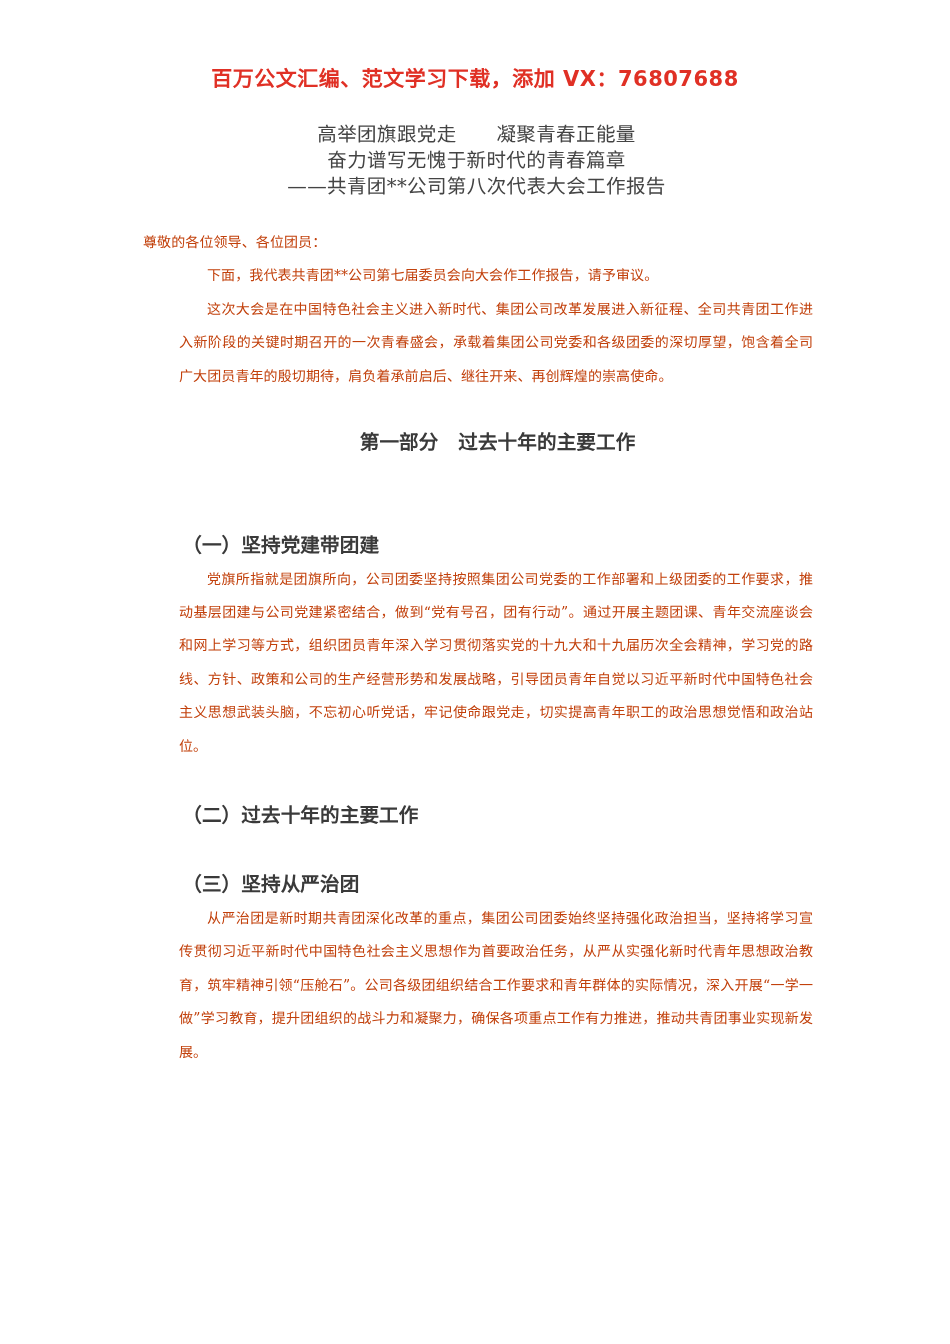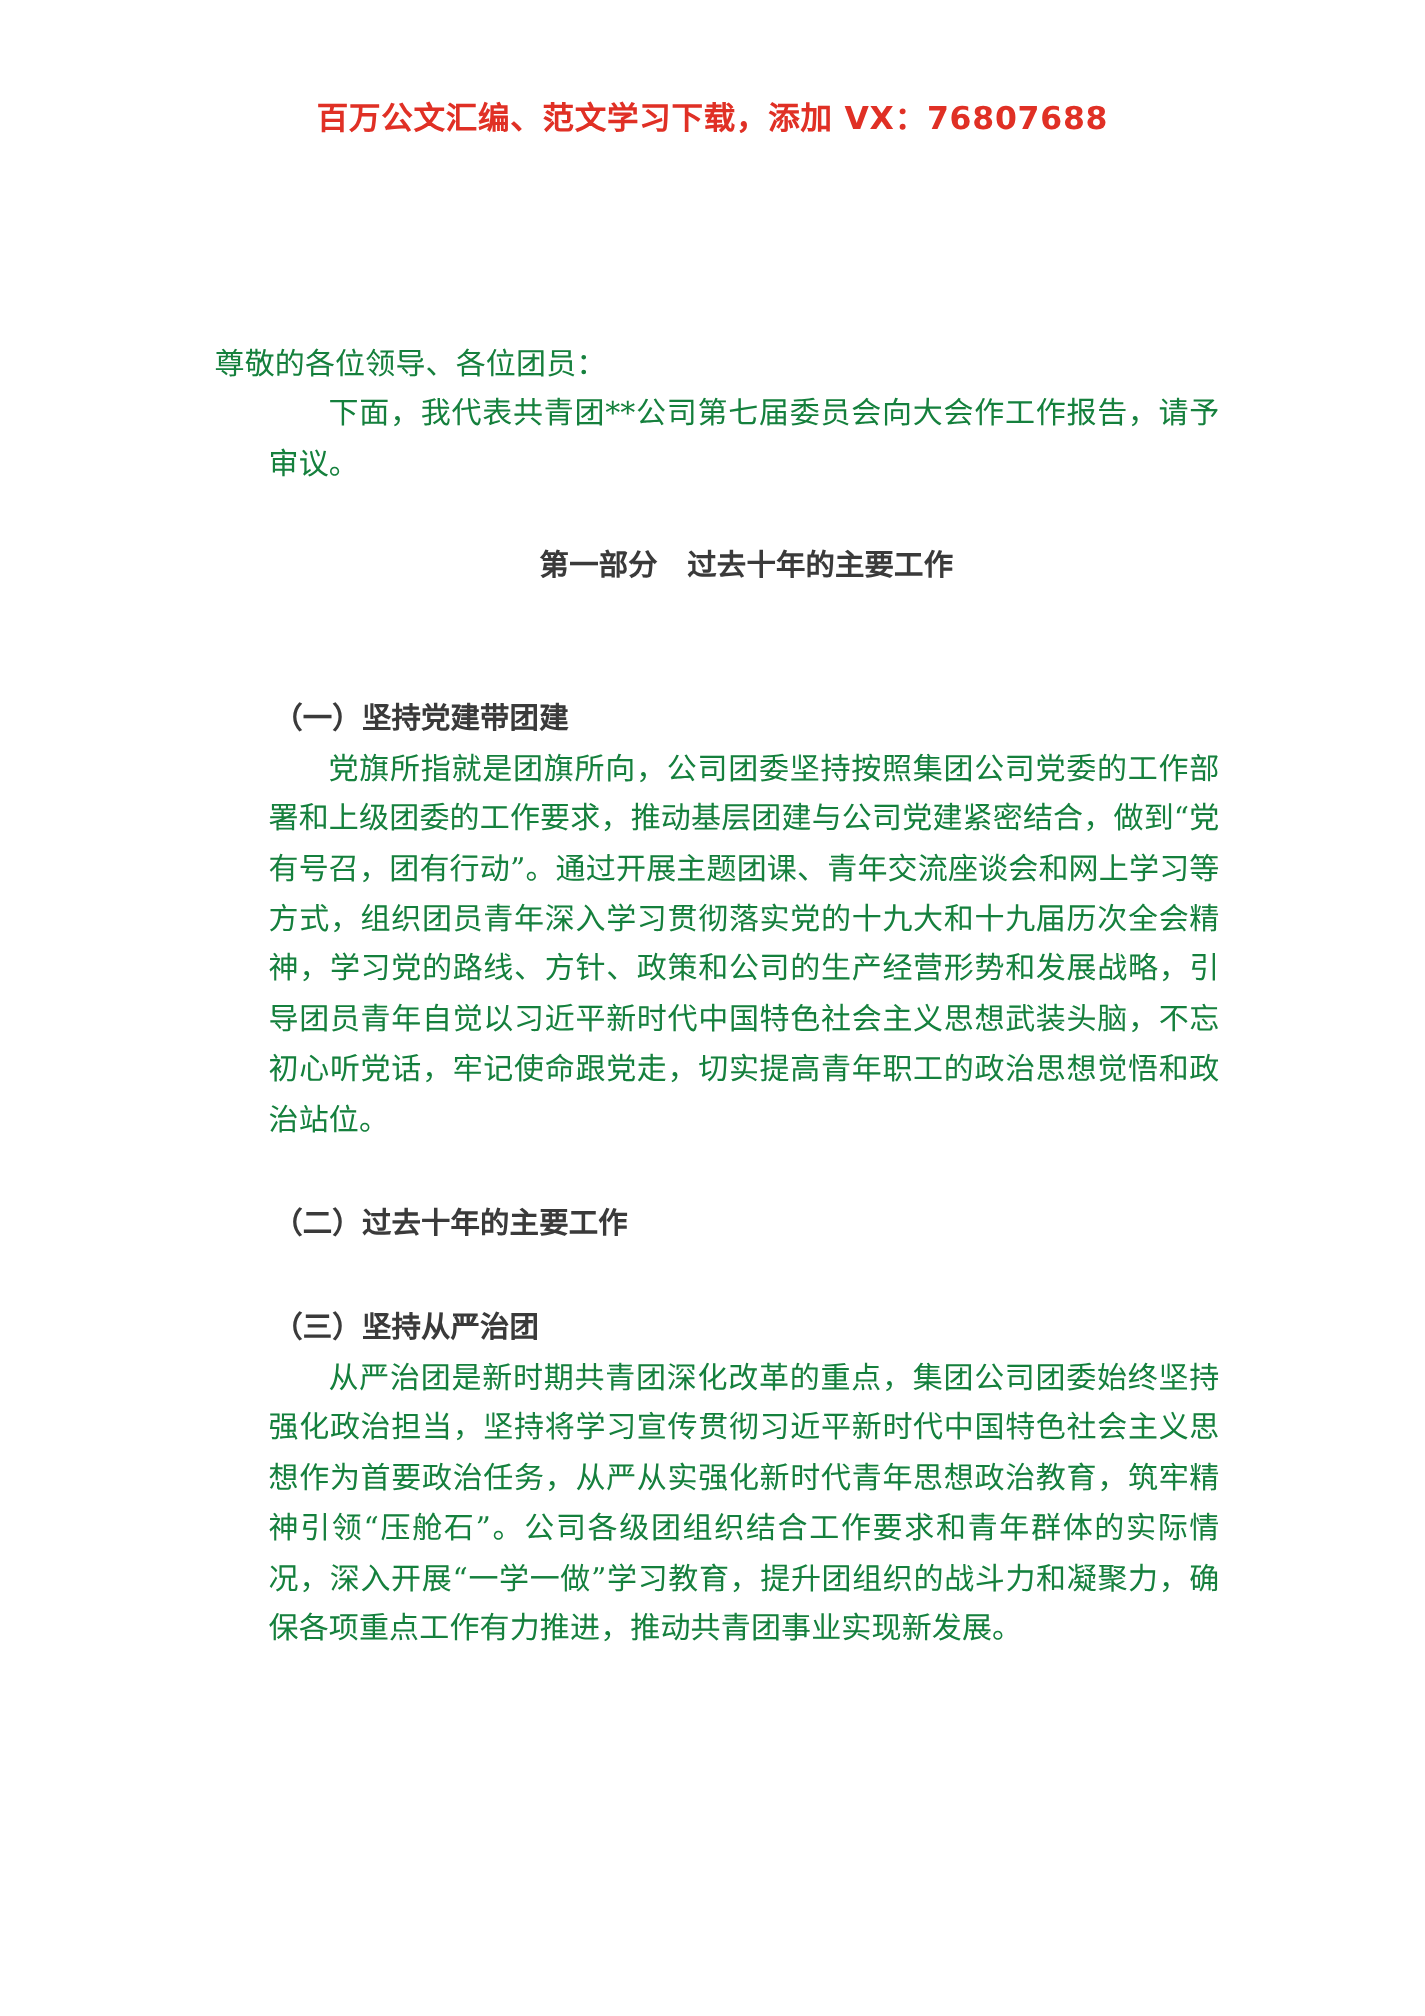--- a/index.html
+++ b/index.html
@@ -57,26 +57,26 @@
 
   
   .content {
     position: absolute;
     top: 226px;
     left: 143px;
     width: 670px;
   }
   p.para {
     margin: 0;
-    font-size: 20px;
+    font-size: 14px;
     line-height: 33.4px;
     text-align: justify;
     text-justify: inter-ideograph;
     letter-spacing: 0.1px;
-    color: #15803d;
+    color: #c2410c;
   }
   p.indent {
     text-indent: 2em;
     margin-left: 36px;
   }
   p.salutation {
     text-indent: 0;
   }
   p.heading {
     margin: 0;
@@ -100,27 +100,33 @@
   .gap-lg { height: 33.4px; }
   .gap-md { height: 33.4px; }
 </style>
 </head>
 <body>
 
 <div class="page">
 
   <div class="promo-banner">百万公文汇编、范文学习下载，添加 VX：76807688</div>
 
+  <div class="title-block">
+    <div class="title-line">高举团旗跟党走　　凝聚青春正能量</div>
+    <div class="title-line">奋力谱写无愧于新时代的青春篇章</div>
+    <div class="title-line">——共青团**公司第八次代表大会工作报告</div>
+  </div>
 
   <div class="content">
 
     <p class="para salutation">尊敬的各位领导、各位团员：</p>
 
     <p class="para indent">下面，我代表共青团**公司第七届委员会向大会作工作报告，请予审议。</p>
 
+    <p class="para indent">这次大会是在中国特色社会主义进入新时代、集团公司改革发展进入新征程、全司共青团工作进入新阶段的关键时期召开的一次青春盛会，承载着集团公司党委和各级团委的深切厚望，饱含着全司广大团员青年的殷切期待，肩负着承前启后、继往开来、再创辉煌的崇高使命。</p>
 
 
     <div class="gap-lg"></div>
 
     <p class="heading part-heading">第一部分　过去十年的主要工作</p>
 
     <div class="gap-md"></div>
 
 
     <p class="heading sub-heading">（一）坚持党建带团建</p>

